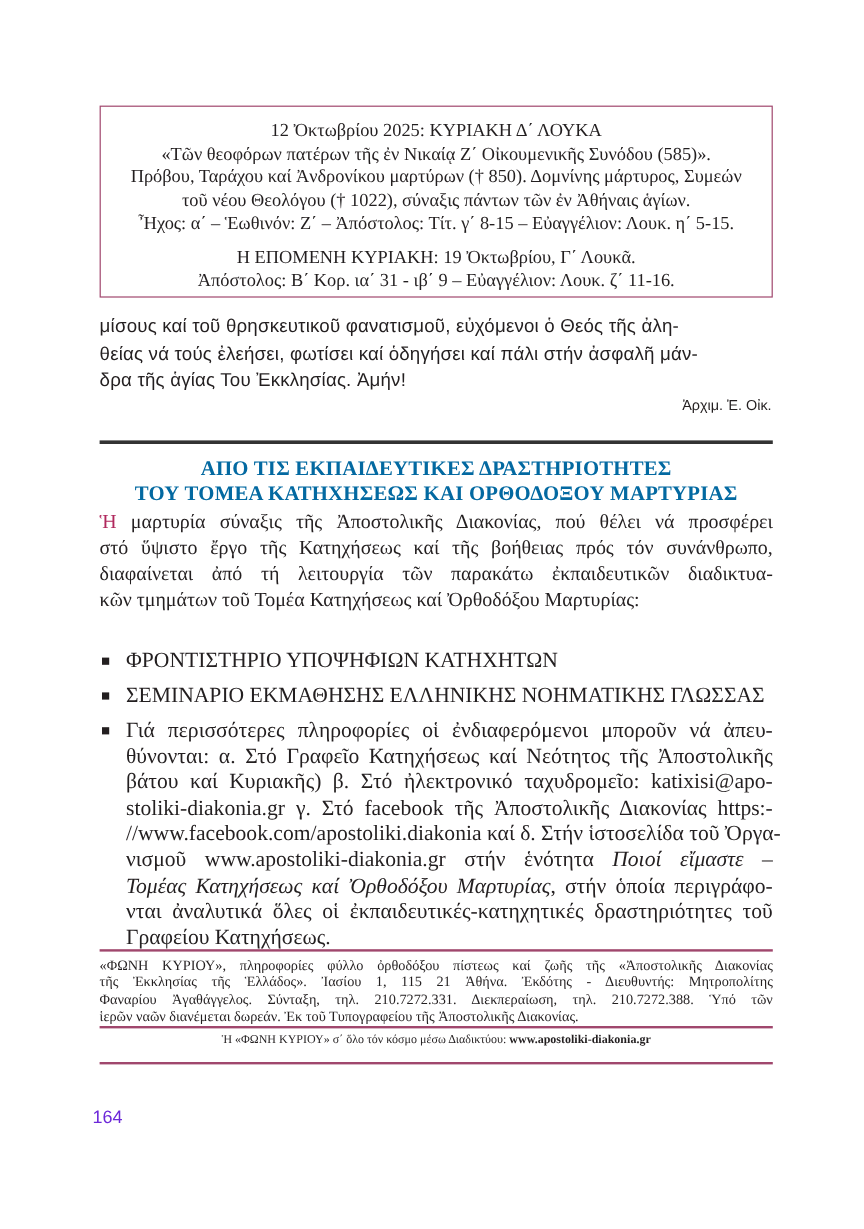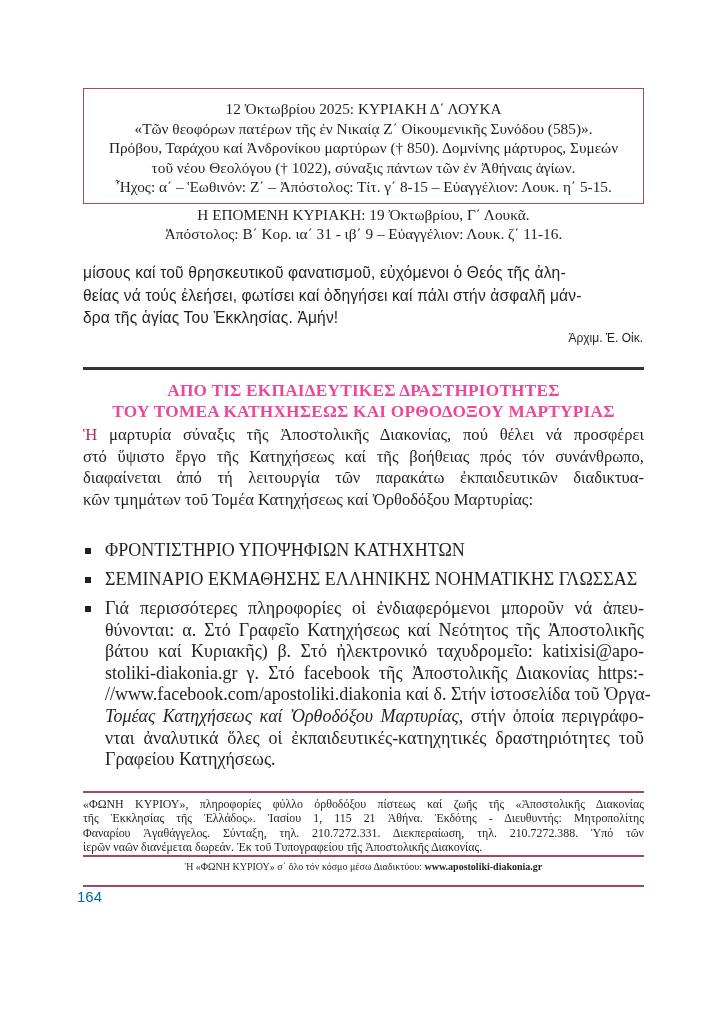--- a/index.html
+++ b/index.html
@@ -1,40 +1,40 @@
 <!DOCTYPE html>
 <html><head>
 <meta charset="utf-8">
 <style>
   html, body { margin: 0; padding: 0; background: #ffffff; }
   body { width: 720px; height: 1024px; position: relative; overflow: hidden; color: #231f20; }
   .serif { font-family: "Liberation Serif", "DejaVu Serif", serif; }
   .sans { font-family: "Liberation Sans", "DejaVu Sans", sans-serif; }
 
   .calendar-box {
-    position: absolute; left: 83px; top: 88px; width: 561px; height: 116px;
+    position: absolute; left: 83px; top: 88px; width: 561px; height: 160px;
     border: 1.5px solid #a0476d; box-sizing: border-box;
     text-align: center; font-size: 15.3px; line-height: 19.5px;
   }
   .calendar-box .line { white-space: nowrap; }
   .calendar-box .l1 { margin-top: 10px; }
   .calendar-box .gap { height: 8px; }
 
   .prev-article {
     position: absolute; left: 83px; top: 262px; width: 561px;
     font-size: 15.6px; line-height: 22.5px; text-align: justify;
   }
   .prev-article .line { white-space: nowrap; letter-spacing: 0.15px; }
   .signature { position: absolute; right: 77px; top: 331px; font-size: 12px; }
 
   .section-rule { position: absolute; left: 83px; top: 367px; width: 561px; height: 3px; background: #333333; }
 
   .section-title {
     position: absolute; left: 83px; top: 380px; width: 561px; text-align: center;
-    color: #ec4899; font-weight: bold; font-size: 17.3px; line-height: 21px; letter-spacing: 0.2px;
+    color: #0369a1; font-weight: bold; font-size: 17.3px; line-height: 21px; letter-spacing: 0.2px;
   }
 
   .intro { position: absolute; left: 83px; top: 424px; width: 561px; font-size: 16.6px; line-height: 21.5px; }
   .intro .line { white-space: nowrap; text-align-last: justify; text-align: justify; }
   .intro .line.last { text-align-last: left; }
   .dropcap { color: #b0285d; }
 
   .bullets { position: absolute; left: 83px; top: 540px; width: 561px; font-size: 18px; }
   .bullet { position: relative; padding-left: 22px; }
   .bullet .sq { position: absolute; left: 2px; width: 6px; height: 6px; background: #231f20; }
@@ -49,21 +49,21 @@
 
   .footer-rule { position: absolute; left: 83px; width: 561px; height: 2px; background: #a0476d; }
   .footer-text {
     position: absolute; left: 83px; top: 797px; width: 561px; font-size: 11.9px; line-height: 14.4px;
   }
   .footer-text .line { white-space: nowrap; text-align: justify; text-align-last: justify; }
   .footer-text .line.last { text-align-last: left; }
   .footer-web { position: absolute; left: 83px; top: 861px; width: 561px; text-align: center; font-size: 10px; }
   .footer-web b { font-weight: bold; }
 
-  .page-number { position: absolute; left: 77px; top: 888px; font-size: 15px; color: #0369a1; text-align: right; }
+  .page-number { position: absolute; left: 77px; top: 923px; font-size: 15px; color: #6d28d9; text-align: right; }
 </style>
 </head>
 <body>
 
 <div class="calendar-box serif">
   <div class="line l1">12 Ὀκτωβρίου 2025: ΚΥΡΙΑΚΗ Δ΄ ΛΟΥΚΑ</div>
   <div class="line">«Τῶν θεοφόρων πατέρων τῆς ἐν Νικαίᾳ Ζ΄ Οἰκουμενικῆς Συνόδου (585)».</div>
   <div class="line">Πρόβου, Ταράχου καί Ἀνδρονίκου μαρτύρων († 850). Δομνίνης μάρτυρος, Συμεών</div>
   <div class="line">τοῦ νέου Θεολόγου († 1022), σύναξις πάντων τῶν ἐν Ἀθήναις ἁγίων.</div>
   <div class="line">Ἦχος: α΄ – Ἑωθινόν: Ζ΄ – Ἀπόστολος: Τίτ. γ΄ 8-15 – Εὐαγγέλιον: Λουκ. η΄ 5-15.</div>
@@ -102,20 +102,21 @@
     <span class="sq"></span>
     <span>ΣΕΜΙΝΑΡΙΟ ΕΚΜΑΘΗΣΗΣ ΕΛΛΗΝΙΚΗΣ ΝΟΗΜΑΤΙΚΗΣ ΓΛΩΣΣΑΣ</span>
   </div>
   <div class="bullet b3">
     <span class="sq"></span>
     <div class="line">Γιά περισσότερες πληροφορίες οἱ ἐνδιαφερόμενοι μποροῦν νά ἀπευ-</div>
     <div class="line">θύνονται: α. Στό Γραφεῖο Κατηχήσεως καί Νεότητος τῆς Ἀποστολικῆς</div>
     <div class="line">βάτου καί Κυριακῆς) β. Στό ἠλεκτρονικό ταχυδρομεῖο: katixisi@apo-</div>
     <div class="line">stoliki-diakonia.gr γ. Στό facebook τῆς Ἀποστολικῆς Διακονίας https:-</div>
     <div class="line">//www.facebook.com/apostoliki.diakonia καί δ. Στήν ἱστοσελίδα τοῦ Ὀργα-</div>
+    <div class="line"><span>νισμοῦ www.apostoliki-diakonia.gr στήν ἑνότητα </span><i>Ποιοί εἴμαστε –</i></div>
     <div class="line"><i>Τομέας Κατηχήσεως καί Ὀρθοδόξου Μαρτυρίας</i><span>, στήν ὁποία περιγράφο-</span></div>
     <div class="line">νται ἀναλυτικά ὅλες οἱ ἐκπαιδευτικές-κατηχητικές δραστηριότητες τοῦ</div>
     <div class="line last">Γραφείου Κατηχήσεως.</div>
   </div>
 </div>
 
 <div class="footer-rule" style="top:791px;"></div>
 <div class="footer-text serif">
   <div class="line">«ΦΩΝΗ ΚΥΡΙΟΥ», πληροφορίες φύλλο ὀρθοδόξου πίστεως καί ζωῆς τῆς «Ἀποστολικῆς Διακονίας</div>
   <div class="line">τῆς Ἐκκλησίας τῆς Ἑλλάδος». Ἰασίου 1, 115 21 Ἀθήνα. Ἐκδότης - Διευθυντής: Μητροπολίτης</div>

